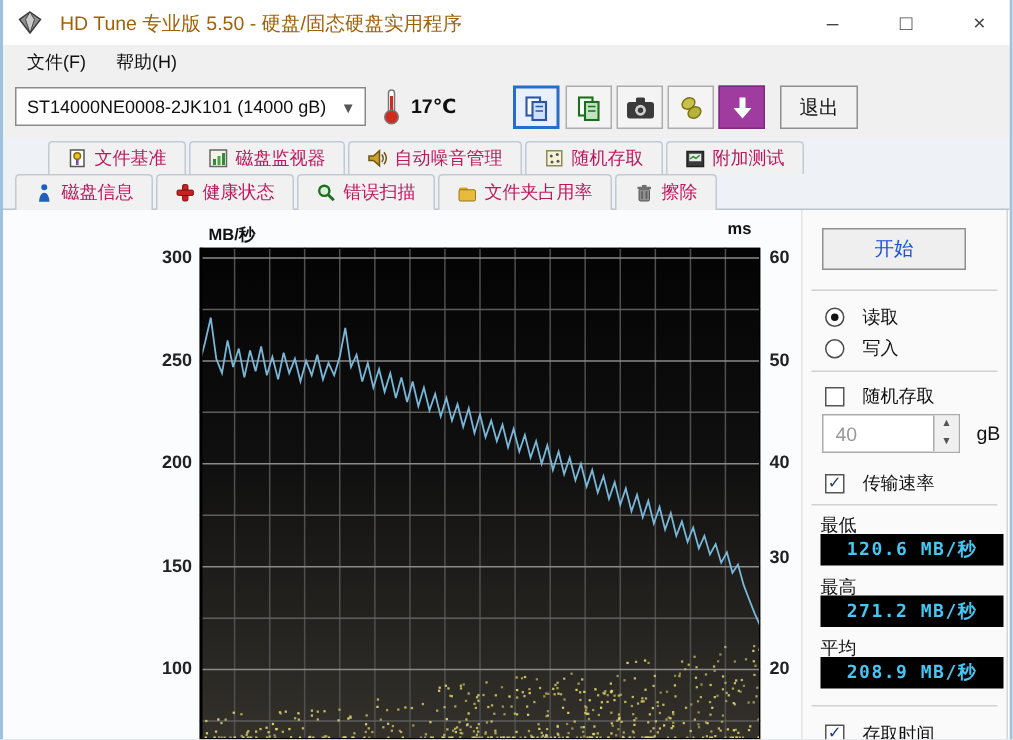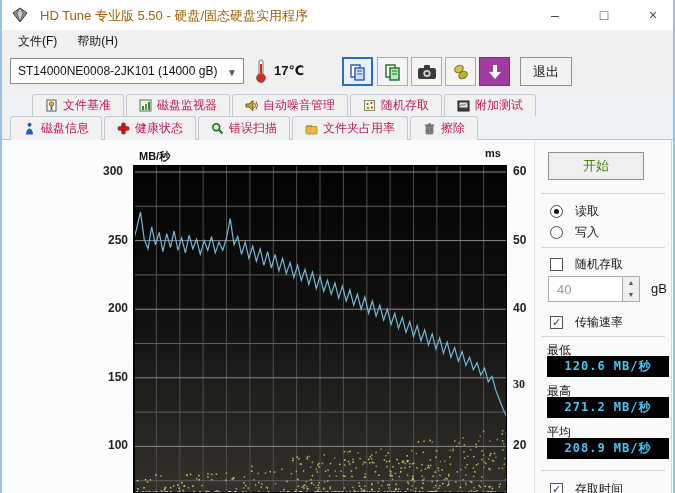--- a/index.html
+++ b/index.html
@@ -38,21 +38,21 @@
   .strip-base{position:absolute;left:0;top:47px;width:675px;height:1px;background:#b9c3cf;}
   
   .content{position:absolute;left:0;top:140px;width:675px;height:353px;background:#fbfcfd;}
   .plot-svg{position:absolute;left:131px;top:165px;}
   .axis-unit{position:absolute;font-size:11px;font-weight:bold;color:#111;}
   .tick{position:absolute;font-size:12px;font-weight:bold;color:#222;width:30px;}
   .tick.left{text-align:right;}
   
   .rpanel{position:absolute;left:532px;top:140px;width:138px;height:353px;background:#fafafa;border-left:1px solid #e3e3e3;border-right:1px solid #d6d6d6;box-sizing:border-box;}
   .start-btn{position:absolute;left:13px;top:12px;width:96px;height:28px;background:#efefef;border:1px solid #8f8f8f;
-             font-size:13px;color:#4d7c0f;text-align:center;line-height:26px;box-sizing:border-box;}
+             font-size:13px;color:#1d4ed8;text-align:center;line-height:26px;box-sizing:border-box;}
   .sep{position:absolute;left:6px;width:124px;height:0;border-top:1px solid #d2d2d2;}
   .opt-row{position:absolute;left:15px;display:flex;align-items:center;gap:12px;font-size:12px;color:#111;}
   .radio{width:13px;height:13px;border:1px solid #4a4a4a;border-radius:50%;background:#fff;box-sizing:border-box;position:relative;}
   .radio.sel::after{content:"";position:absolute;left:3px;top:3px;width:5px;height:5px;border-radius:50%;background:#111;}
   .chk{width:13px;height:13px;border:1px solid #555;background:#fff;box-sizing:border-box;position:relative;font-size:11px;line-height:11px;text-align:center;color:#1d3f77;font-weight:bold;}
   .spin-box{position:absolute;left:13px;top:136px;width:92px;height:26px;border:1px solid #ababab;background:#fff;box-sizing:border-box;}
   .spin-val{position:absolute;left:8px;top:5px;font-size:13px;color:#9a9a9a;}
   .spin-btns{position:absolute;right:0;top:0;width:16px;height:24px;border-left:1px solid #ababab;background:#f0f0f0;}
   .spin-up,.spin-dn{height:12px;font-size:7px;line-height:12px;text-align:center;color:#555;}
   .unit-gb{position:absolute;left:116px;top:141px;font-size:13px;color:#111;}
@@ -219,31 +219,31 @@
           </svg>
           <span>擦除</span>
         </div>
       </div>
   </div>
 
   <div class="content">
     <span class="axis-unit" style="left:137px;top:9px">MB/秒</span>
     <span class="axis-unit" style="left:483px;top:7px">ms</span>
     <div id="left-ticks">
-        <span class="tick left" style="left: 96px; top: 24px; text-align: center;">300</span>
+        <span class="tick left" style="left: 96px; top: 24px;">300</span>
         <span class="tick left" style="left: 96px; top: 92.6px;">250</span>
         <span class="tick left" style="left: 96px; top: 161.2px;">200</span>
         <span class="tick left" style="left: 96px; top: 229.8px;">150</span>
         <span class="tick left" style="left: 96px; top: 298.4px;">100</span>
       </div>
     <div id="right-ticks">
         <span class="tick" style="left: 511px; top: 24px;">60</span>
         <span class="tick" style="left: 511px; top: 92.6px;">50</span>
         <span class="tick" style="left: 511px; top: 161.2px;">40</span>
-        <span class="tick" style="left: 511px; top: 237px; font-family: Liberation Serif, serif;">30</span>
+        <span class="tick" style="left: 511px; top: 224px;">30</span>
         <span class="tick" style="left: 511px; top: 298.4px;">20</span>
       </div>
     <svg id="plot" class="plot-svg" width="374" height="328" style="left: 131px; top: 25px;">
         <defs>
           <linearGradient id="bg" x1="0" y1="0" x2="0" y2="1">
   <stop offset="0" stop-color="#030303"></stop>
             <stop offset="0.45" stop-color="#101010"></stop>
   <stop offset="1" stop-color="#34312b"></stop>
           </linearGradient>
         </defs>

